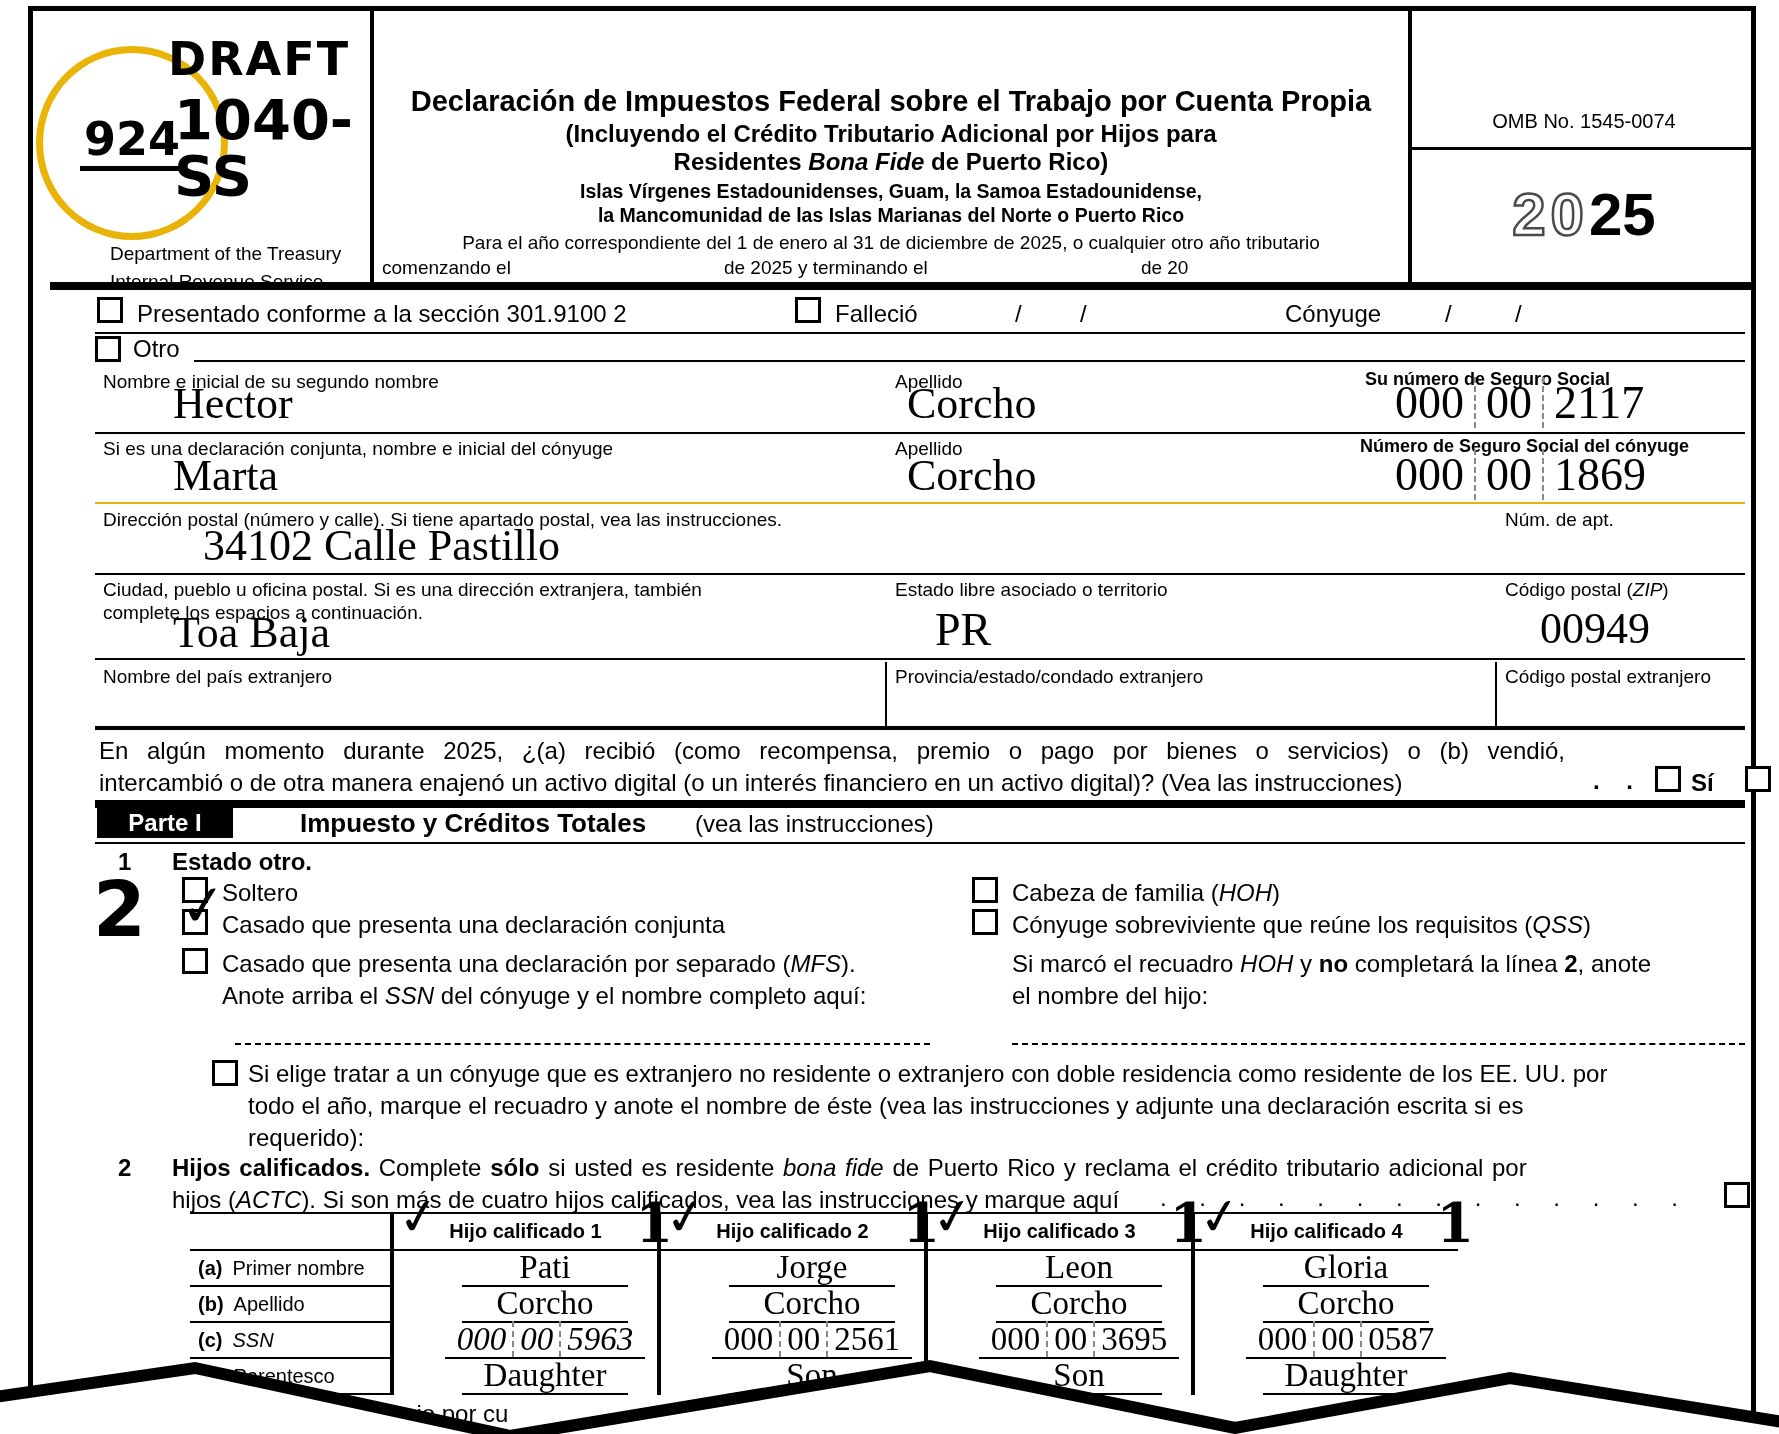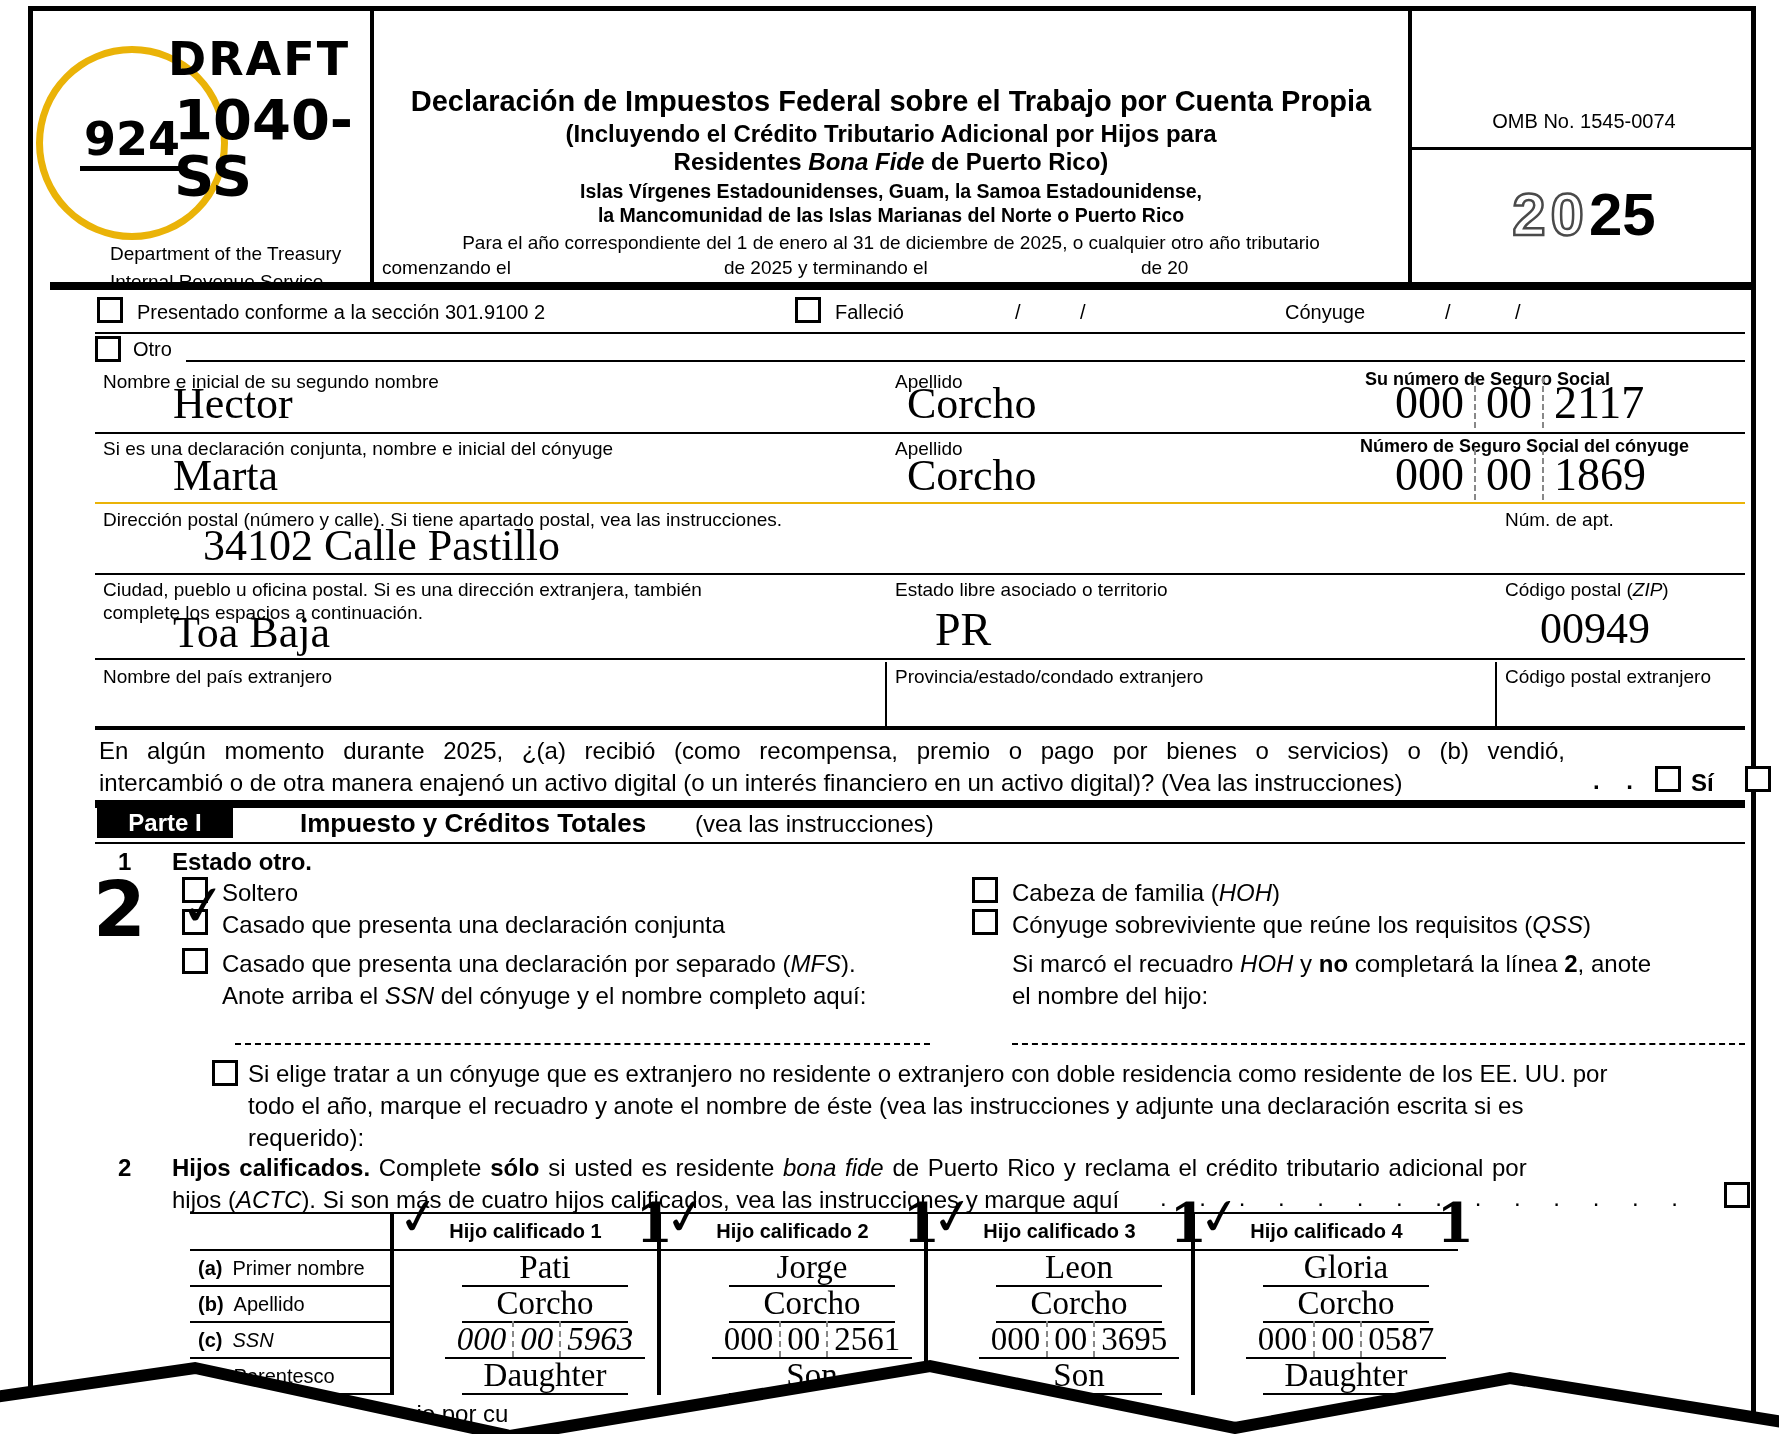--- a/index.html
+++ b/index.html
@@ -3,21 +3,21 @@
 <meta charset="utf-8">
 <style>
   html,body{margin:0;padding:0;background:#e8e8e8;}
   .pg{position:relative;width:1779px;height:1434px;background:#fff;color:#000;
       font-family:"Liberation Sans",sans-serif;overflow:hidden;}
   .ab{position:absolute;}
   .b{font-weight:bold;}
   .i{font-style:italic;}
   .cb{display:inline-block;width:26px;height:26px;border:3px solid #000;background:#fff;box-sizing:border-box;flex:none;}
   .l{font-size:19px;line-height:1.2;}
-  .t20{font-size:20px;line-height:1.2;}
+  .t20{font-size:24px;line-height:1.2;}
   .t23{font-size:24px;line-height:1.3;}
   .sv{font-family:"Liberation Serif","DejaVu Serif",serif;line-height:1;white-space:nowrap;}
   .hand{font-family:"DejaVu Sans",sans-serif;font-weight:900;line-height:1;}
   .dash{border-top:2px dashed #000;height:0;}
   .row{display:flex;align-items:center;}
   .g{padding:0 10px;}
   .g2{border-left:2px dashed #888;border-right:2px dashed #888;}
   
   .hleft{width:320px;position:relative;flex:none;}
   .hcenter{flex:1;border-left:4px solid #000;text-align:center;padding-top:80px;box-sizing:border-box;}

